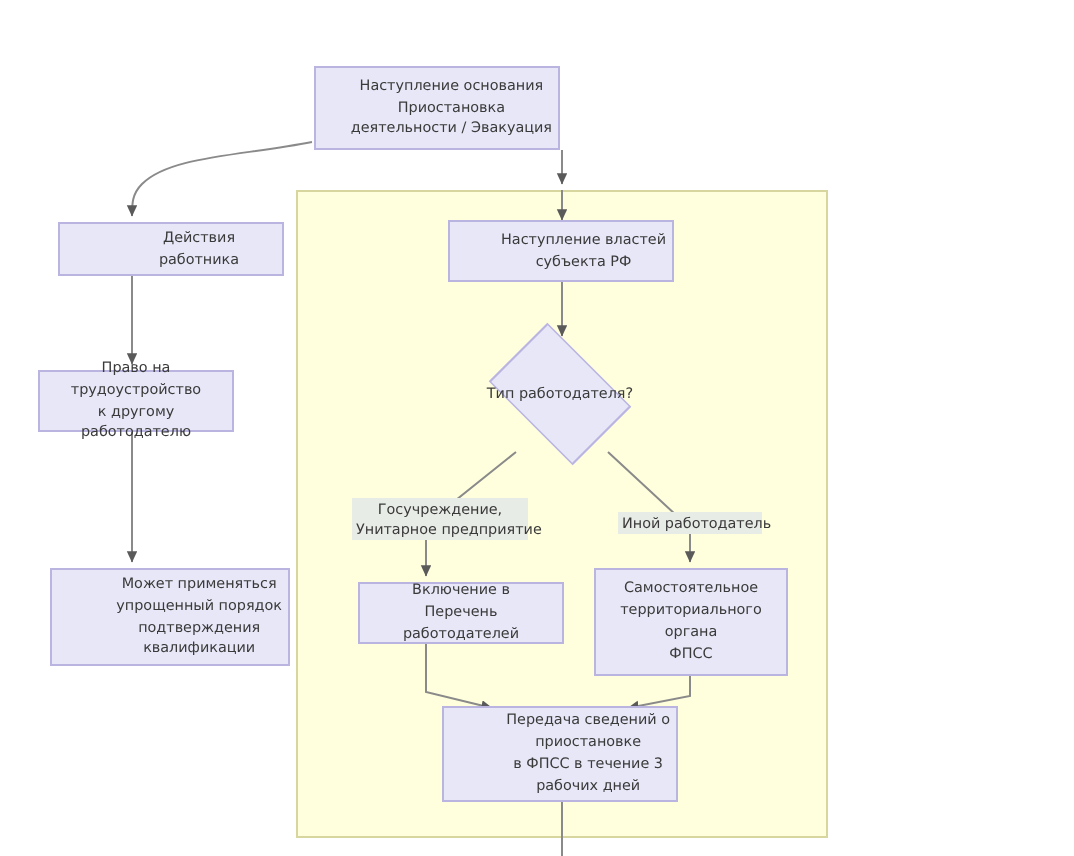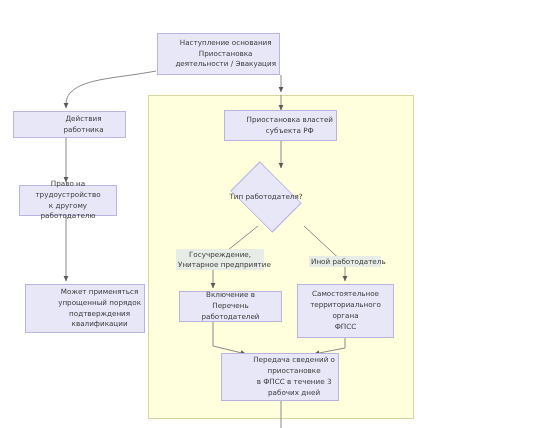--- a/index.html
+++ b/index.html
@@ -129,21 +129,21 @@
   </svg>
 
   <div class="node" style="left:157px; top:33px; width:123px; height:42px;">
     <div>
       <span>Наступление основания</span>
       <span>Приостановка</span>
       <span>деятельности / Эвакуация</span>
     </div>
   </div>
 
-  <div class="node" style="left:13px; top:111px; width:113px; height:27px;padding-left:31px;">
+  <div class="node" style="left:29px; top:111px; width:113px; height:27px;padding-left:31px;">
     <div>
       <span>Действия работника</span>
     </div>
   </div>
 
   <div class="node" style="left:19px; top:185px; width:98px; height:31px;">
     <div>
       <span>Право на трудоустройство</span>
       <span>к другому работодателю</span>
     </div>
@@ -154,26 +154,26 @@
       <span>Может применяться</span>
       <span>упрощенный порядок</span>
       <span>подтверждения</span>
       <span>квалификации</span>
     </div>
   </div>
 
 
   <div class="node" style="left:224px; top:110px; width:113px; height:31px;">
     <div>
-      <span>Приостановка властей</span>
+      <span>Наступление властей</span>
       <span>субъекта РФ</span>
     </div>
   </div>
 
-  <div class="diamond-wrap" style="left:224px; top:168px; width:84px; height:58px;justify-content:center;">
+  <div class="diamond-wrap" style="left:238px; top:168px; width:84px; height:58px;justify-content:center;">
     <div class="diamond-shape" style="width:56px; height:56px; margin-left:-28px; margin-top:-28px;
                 transform: rotate(45deg) scale(1.06,0.74);"></div>
     <div class="diamond-label">Тип работодателя?</div>
   </div>
 
   <div class="edge-label" style="left:176px; top:249px; width:88px; height:21px;">
     <span>Госучреждение,</span>
     <span>Унитарное предприятие</span>
   </div>
 

